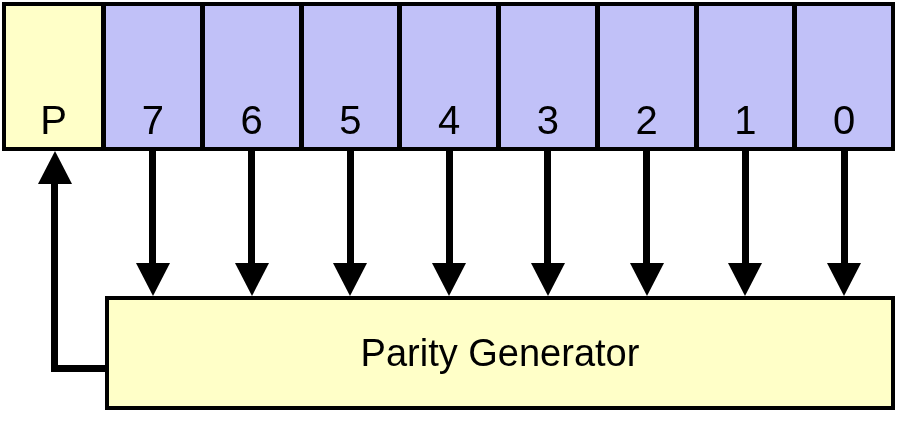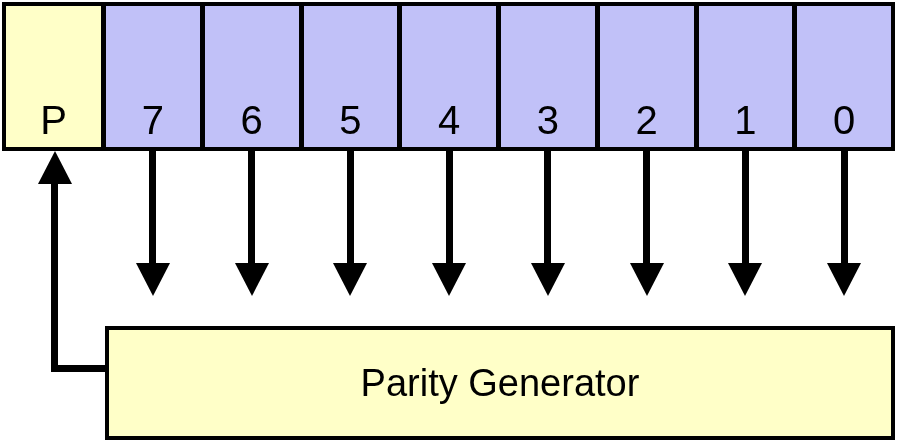--- a/index.html
+++ b/index.html
@@ -82,21 +82,20 @@
     height: 114px;
     border: 4px solid var(--line);
     box-sizing: border-box;
     background: var(--parity-fill);
     display: flex;
     align-items: center;
     justify-content: center;
     font-size: 38px;
     color: #000000;
     user-select: none;
-    margin-top: 30px;
   }
 </style>
 </head>
 <body>
 
 <div class="canvas" style="--line: #000000; --parity-fill: #ffffc8; --bit-fill: #c1c1f8;">
 
   <div class="register" id="register">
       <div class="cell parity">P</div>
       <div class="cell bit">7</div>

